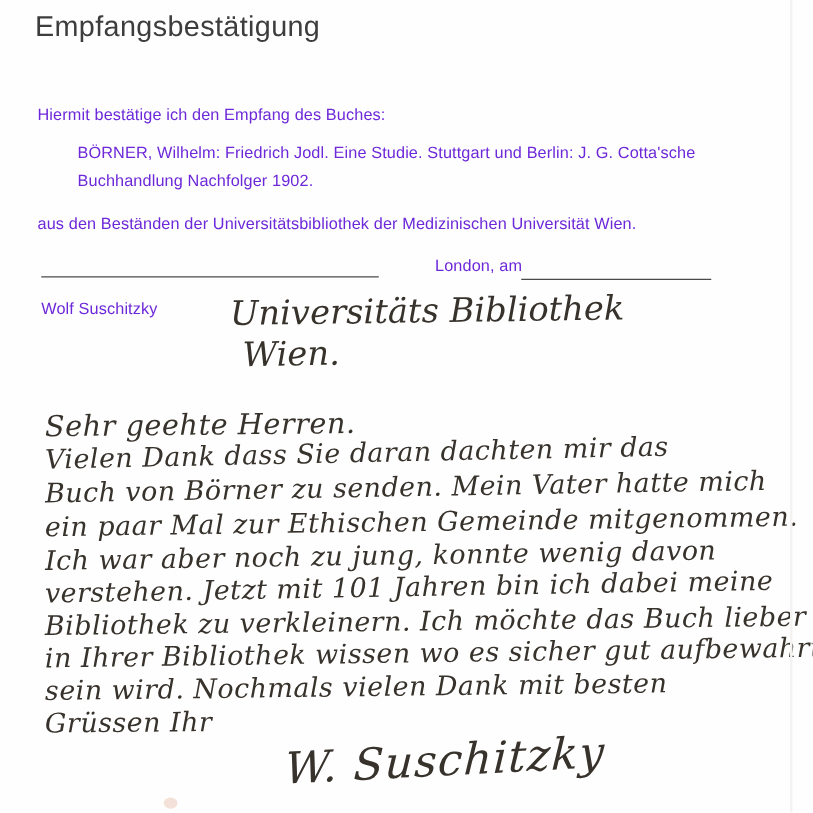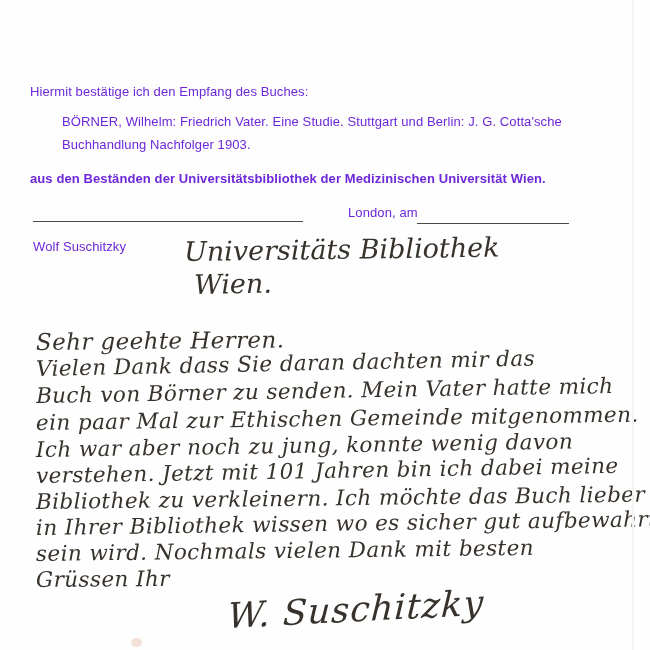--- a/index.html
+++ b/index.html
@@ -27,21 +27,21 @@
   .printed {
     position: absolute;
     font-size: 13px;
     color: #6d28d9;
     letter-spacing: 0.1px;
     white-space: nowrap;
   }
   .intro-line        { left: 30px; top: 84px; }
   .citation-line-1   { left: 62px; top: 114px; }
   .citation-line-2   { left: 62px; top: 137px; }
-  .source-line       { left: 30px; top: 171px; font-weight: bold; }
+  .source-line       { left: 30px; top: 171px; }
   .place-date-label  { left: 348px; top: 205px; }
   .signatory-name    { left: 33px; top: 239px; text-align: center; }
   .blank-line {
     position: absolute;
     border-bottom: 1.5px solid #4a4a4a;
   }
   .signature-rule { left: 33px; top: 205px; width: 270px; height: 17px; }
   .date-rule      { left: 417px; top: 205px; width: 152px; height: 19px; }
 
   
@@ -90,24 +90,25 @@
     left: 632px; top: 0;
     width: 2px; height: 650px;
     background: #f4f3f1;
   }
 </style>
 </head>
 <body>
 
 <div class="page">
 
+  <h1 class="doc-title">Empfangsbestätigung</h1>
 
   <p class="printed intro-line">Hiermit bestätige ich den Empfang des Buches:</p>
-  <p class="printed citation-line-1">BÖRNER, Wilhelm: Friedrich Vater. Eine Studie. Stuttgart und Berlin: J. G. Cotta'sche</p>
-  <p class="printed citation-line-2">Buchhandlung Nachfolger 1903.</p>
+  <p class="printed citation-line-1">BÖRNER, Wilhelm: Friedrich Jodl. Eine Studie. Stuttgart und Berlin: J. G. Cotta'sche</p>
+  <p class="printed citation-line-2">Buchhandlung Nachfolger 1902.</p>
   <p class="printed source-line">aus den Beständen der Universitätsbibliothek der Medizinischen Universität Wien.</p>
 
   <div class="blank-line signature-rule"></div>
   <p class="printed place-date-label">London, am</p>
   <div class="blank-line date-rule"></div>
 
   <p class="printed signatory-name">Wolf Suschitzky</p>
 
   <div class="hand hand-note-1">Universitäts Bibliothek</div>
   <div class="hand hand-note-2">Wien.</div>

